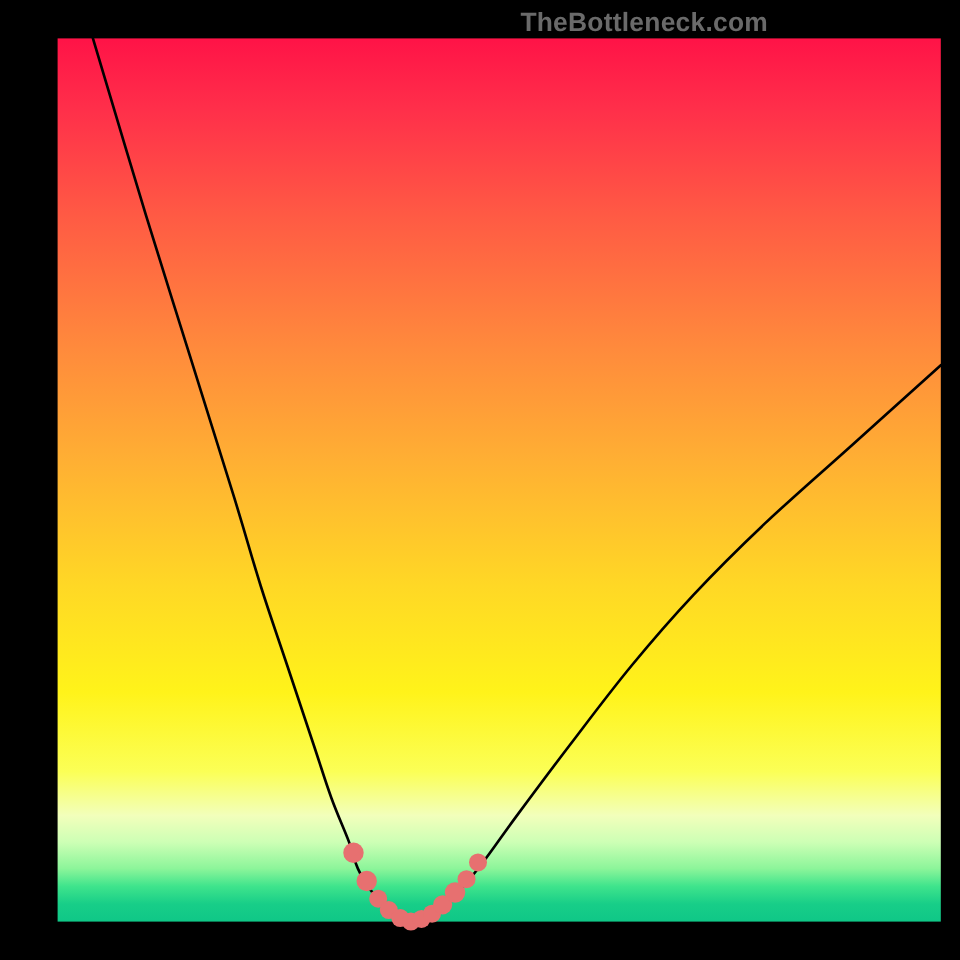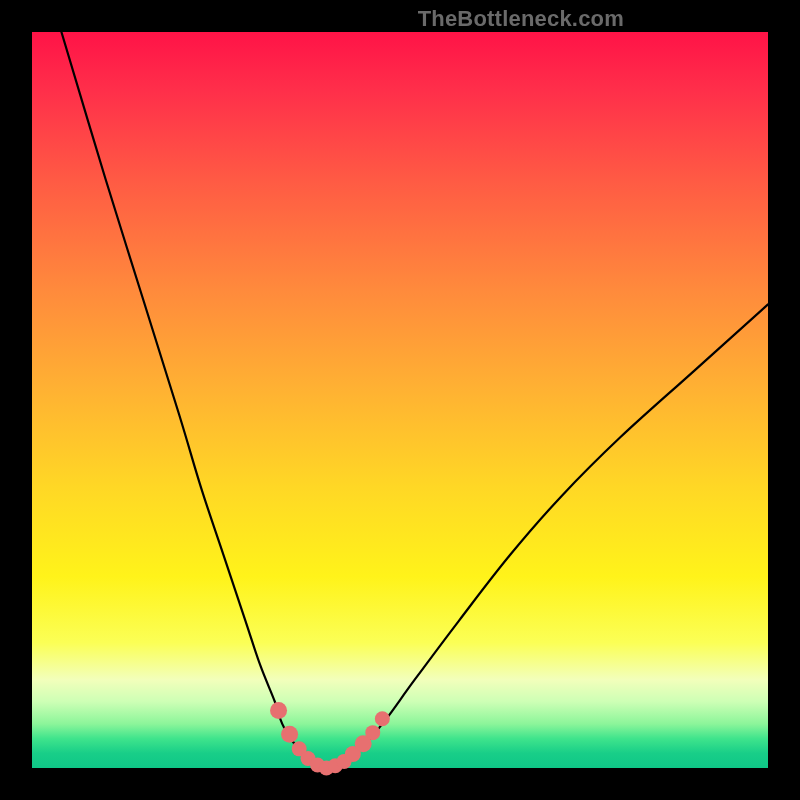--- a/index.html
+++ b/index.html
@@ -6,21 +6,21 @@
     margin: 0;
     padding: 0;
     width: 800px;
     height: 800px;
     overflow: hidden;
     background: #000;
     font-family: Arial, Helvetica, sans-serif;
   }
   .frame {
     position: absolute;
-    left: 0;
+    left: 16px;
     top: 0;
     width: 636px;
     height: 800px;
     background: #000;
   }
   .plot {
     position: absolute;
     left: 32px;
     top: 32px;
     width: 736px;

